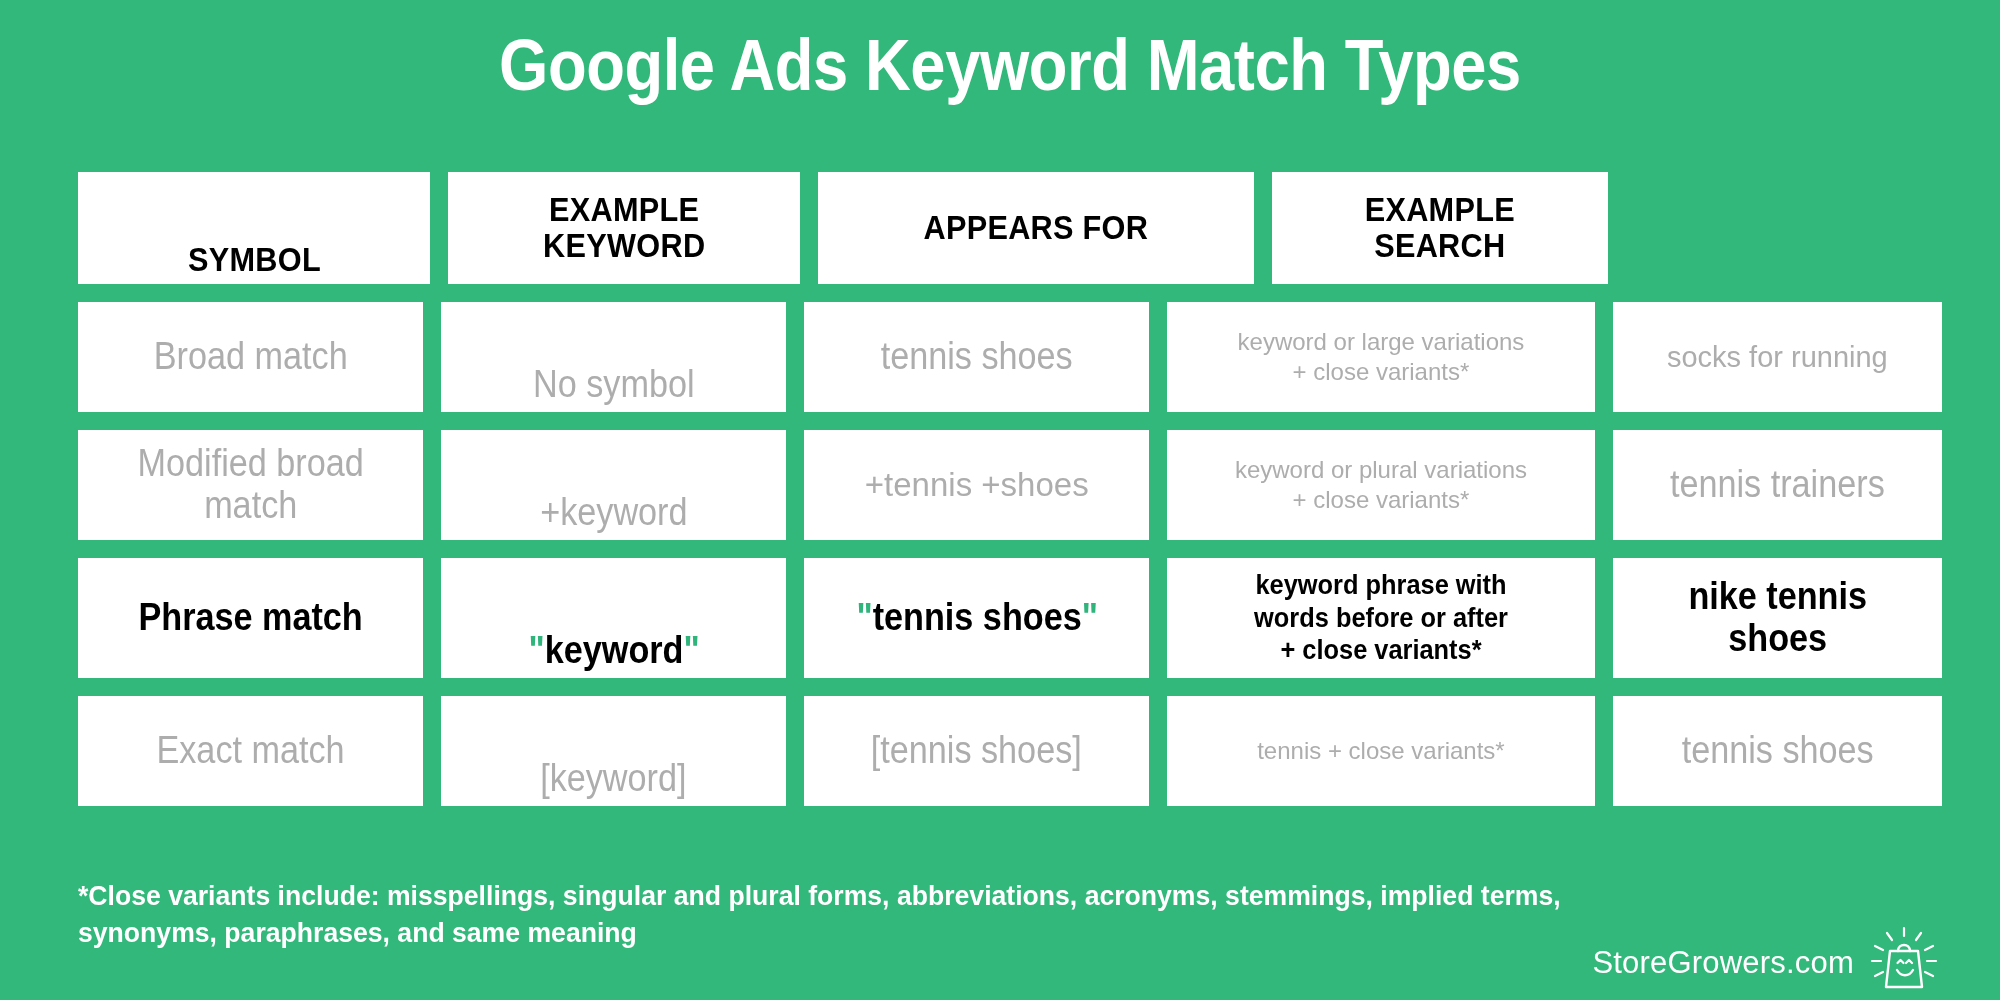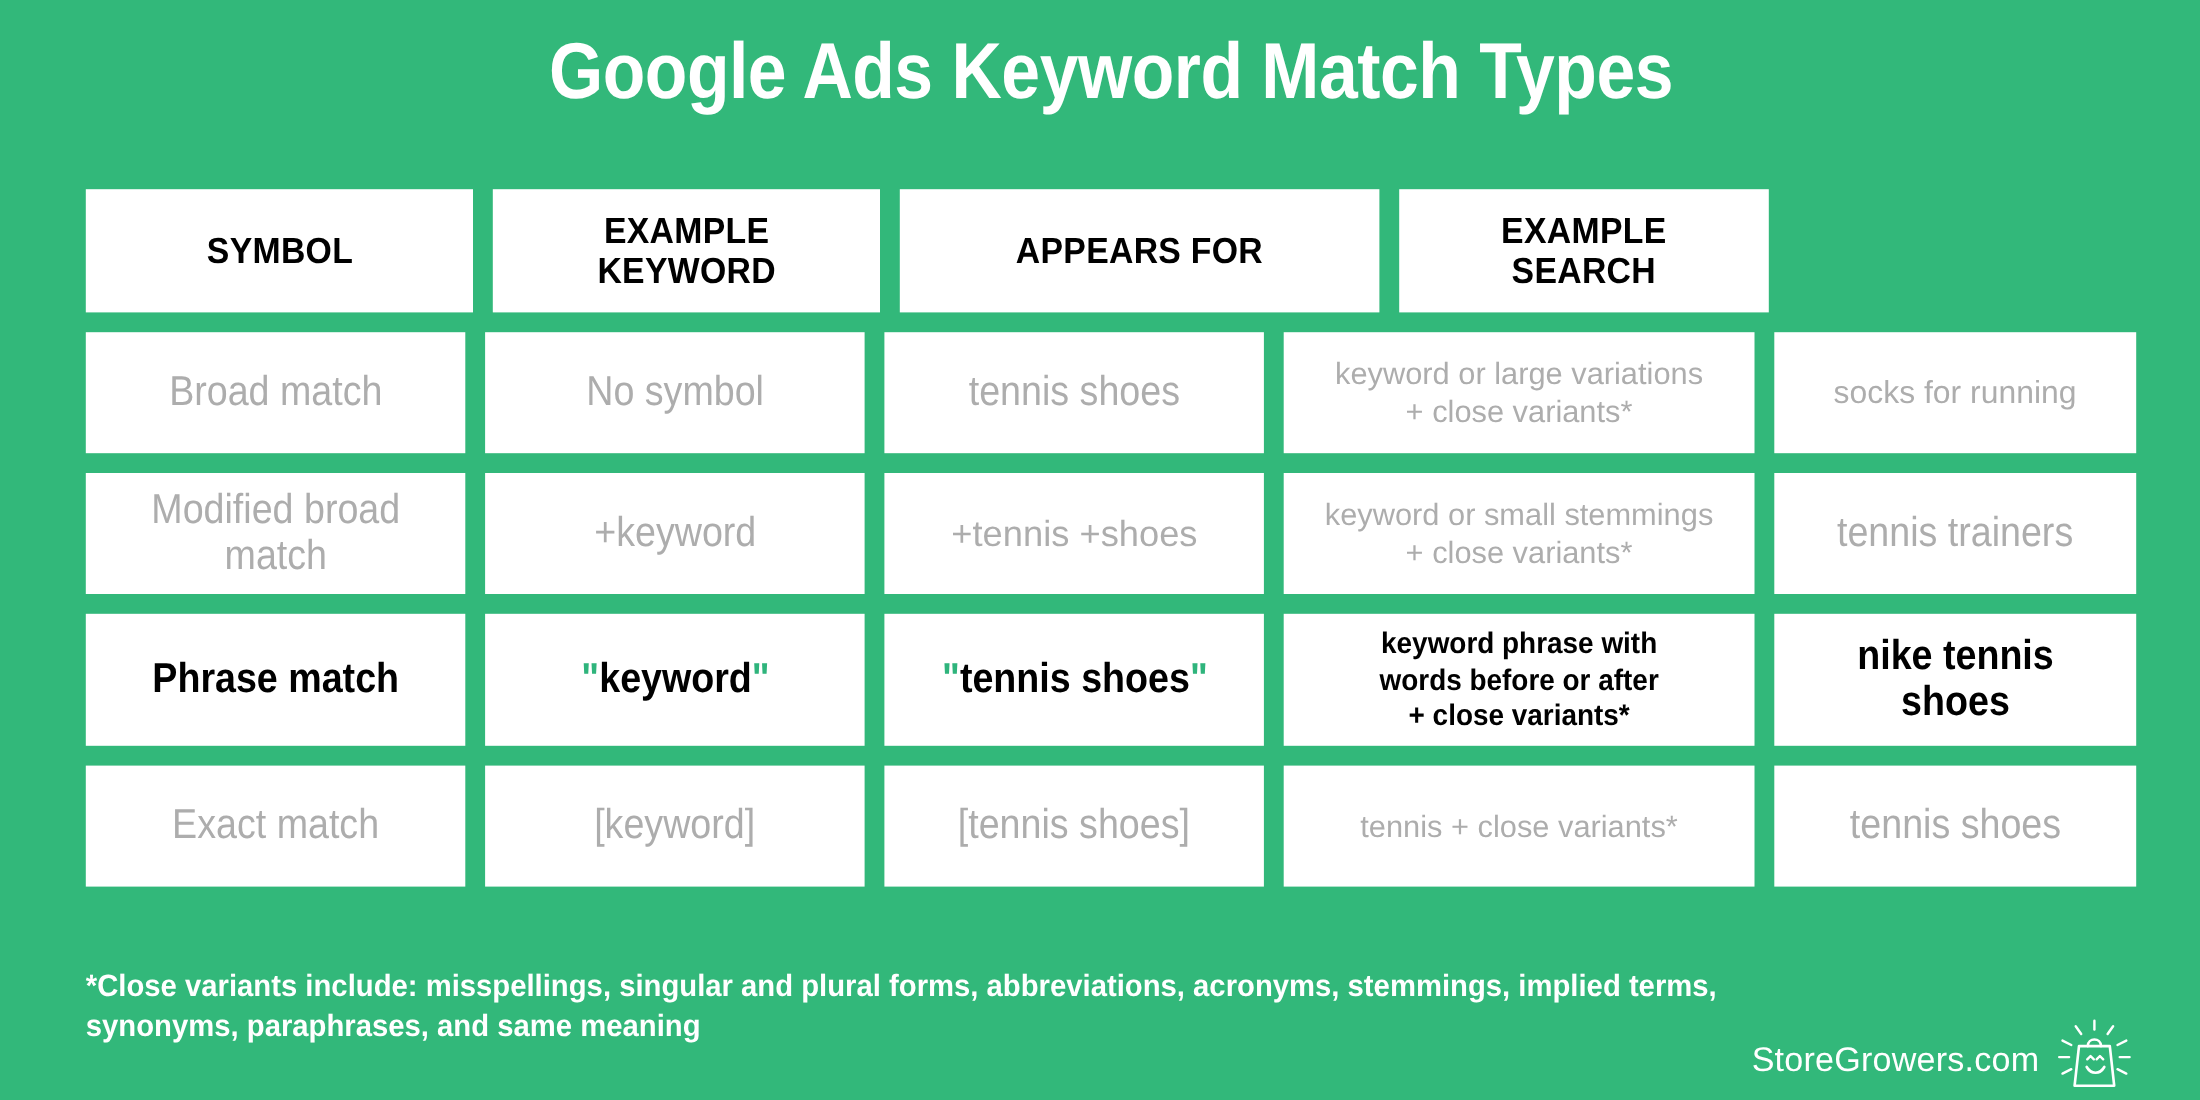--- a/index.html
+++ b/index.html
@@ -63,21 +63,21 @@
     justify-content: center;
     text-align: center;
     box-sizing: border-box;
     padding: 6px 12px;
     margin-right: 18px;
   }
   .cell:last-child { margin-right: 0; }
 
   
   .c0 { width: 352px; }
-  .c1 { width: 352px; }
+  .c1 { width: 352px; align-items: flex-end; }
   .c2 { width: 352px; }
   .c3 { width: 436px; }
   .c4 { width: 336px; }
 
   
   .row-head .cell { height: 112px; }
   .row-0 .cell    { height: 110px; }
   .row-1 .cell    { height: 110px; }
   .row-2 .cell    { height: 120px; }
   .row-3 .cell    { height: 110px; }
@@ -97,21 +97,21 @@
   .cond {
     font-family: "Liberation Sans Narrow", "Liberation Sans", sans-serif;
     font-size: 38px;
     line-height: 1.1;
     transform: scaleX(0.9);
     white-space: pre-line;
   }
   
   .wide {
     font-family: "Liberation Sans", sans-serif;
-    font-size: 28px;
+    font-size: 24px;
     line-height: 1.25;
     white-space: pre-line;
   }
   .wide-cond {
     font-family: "Liberation Sans Narrow", "Liberation Sans", sans-serif;
     font-weight: bold;
     font-size: 27px;
     line-height: 1.2;
     transform: scaleX(0.94);
     white-space: pre-line;
@@ -206,21 +206,21 @@
         <span class="cond muted">Modified broad
 match</span>
       </div>
       <div class="cell c1">
         <span class="cond muted">+keyword</span>
       </div>
       <div class="cell c2">
         <span class="wide muted" style="font-size:33px">+tennis +shoes</span>
       </div>
       <div class="cell c3">
-        <span class="wide muted">keyword or small stemmings
+        <span class="wide muted">keyword or plural variations
 + close variants*</span>
       </div>
       <div class="cell c4">
         <span class="cond muted">tennis trainers</span>
       </div>
     </div>
 
     <div class="row row-2">
       <div class="cell c0">
         <span class="cond dark">Phrase match</span>

